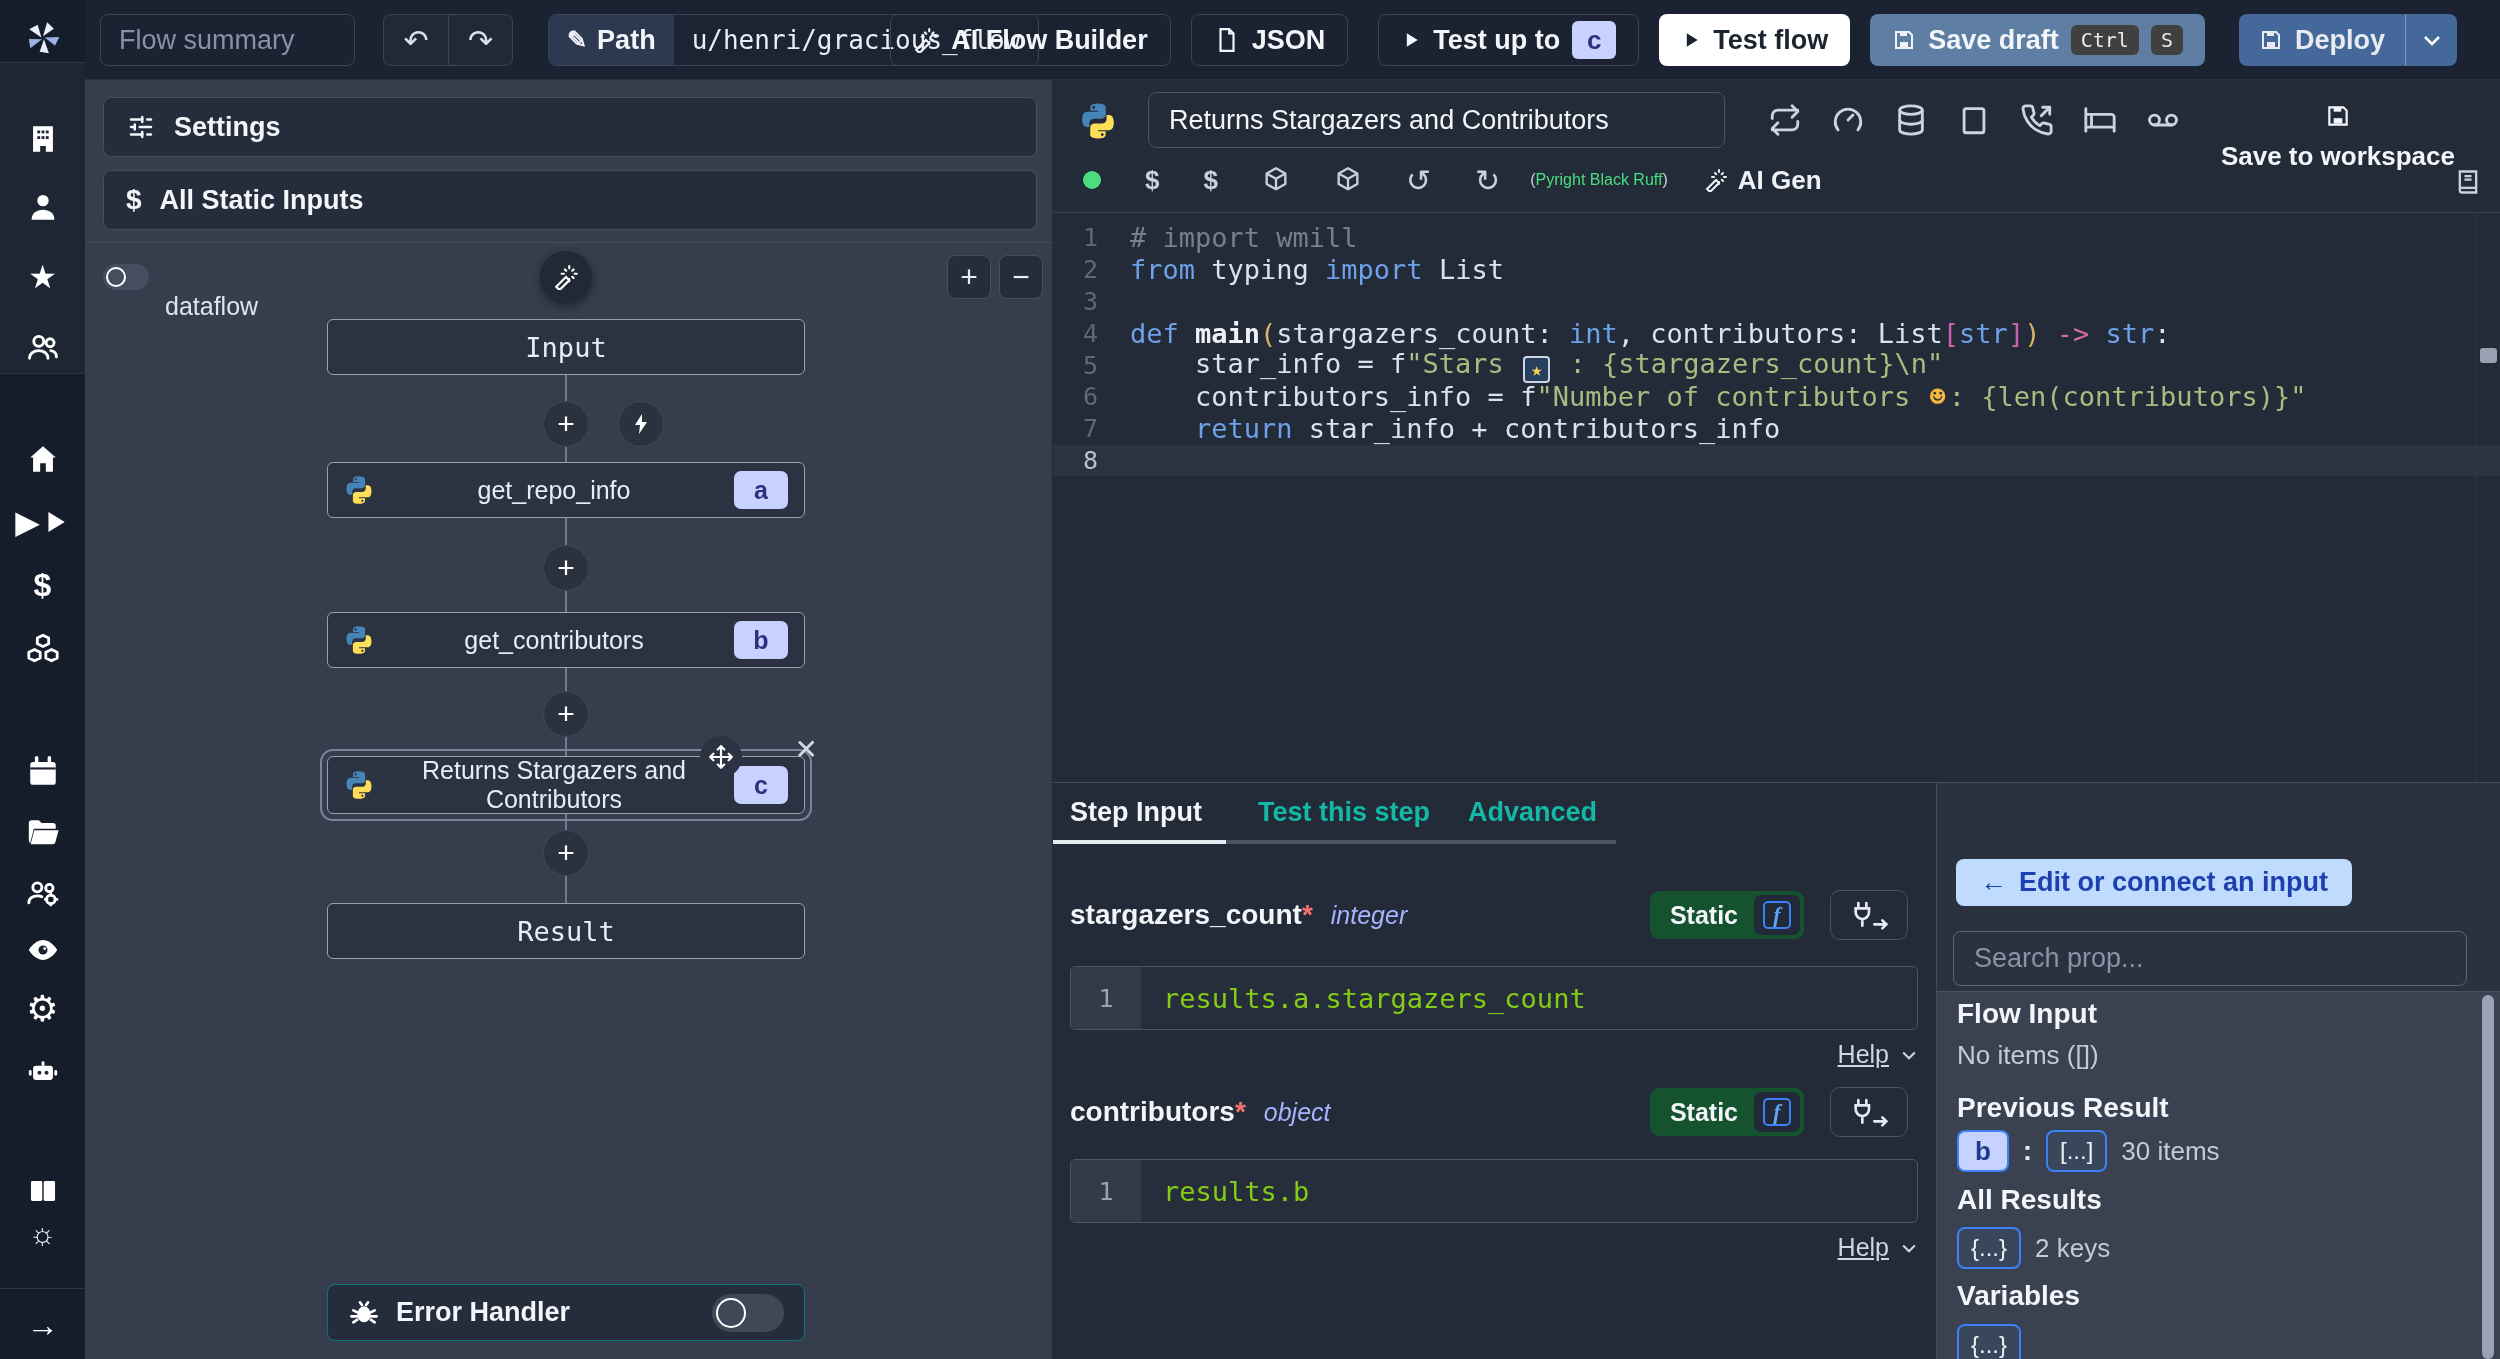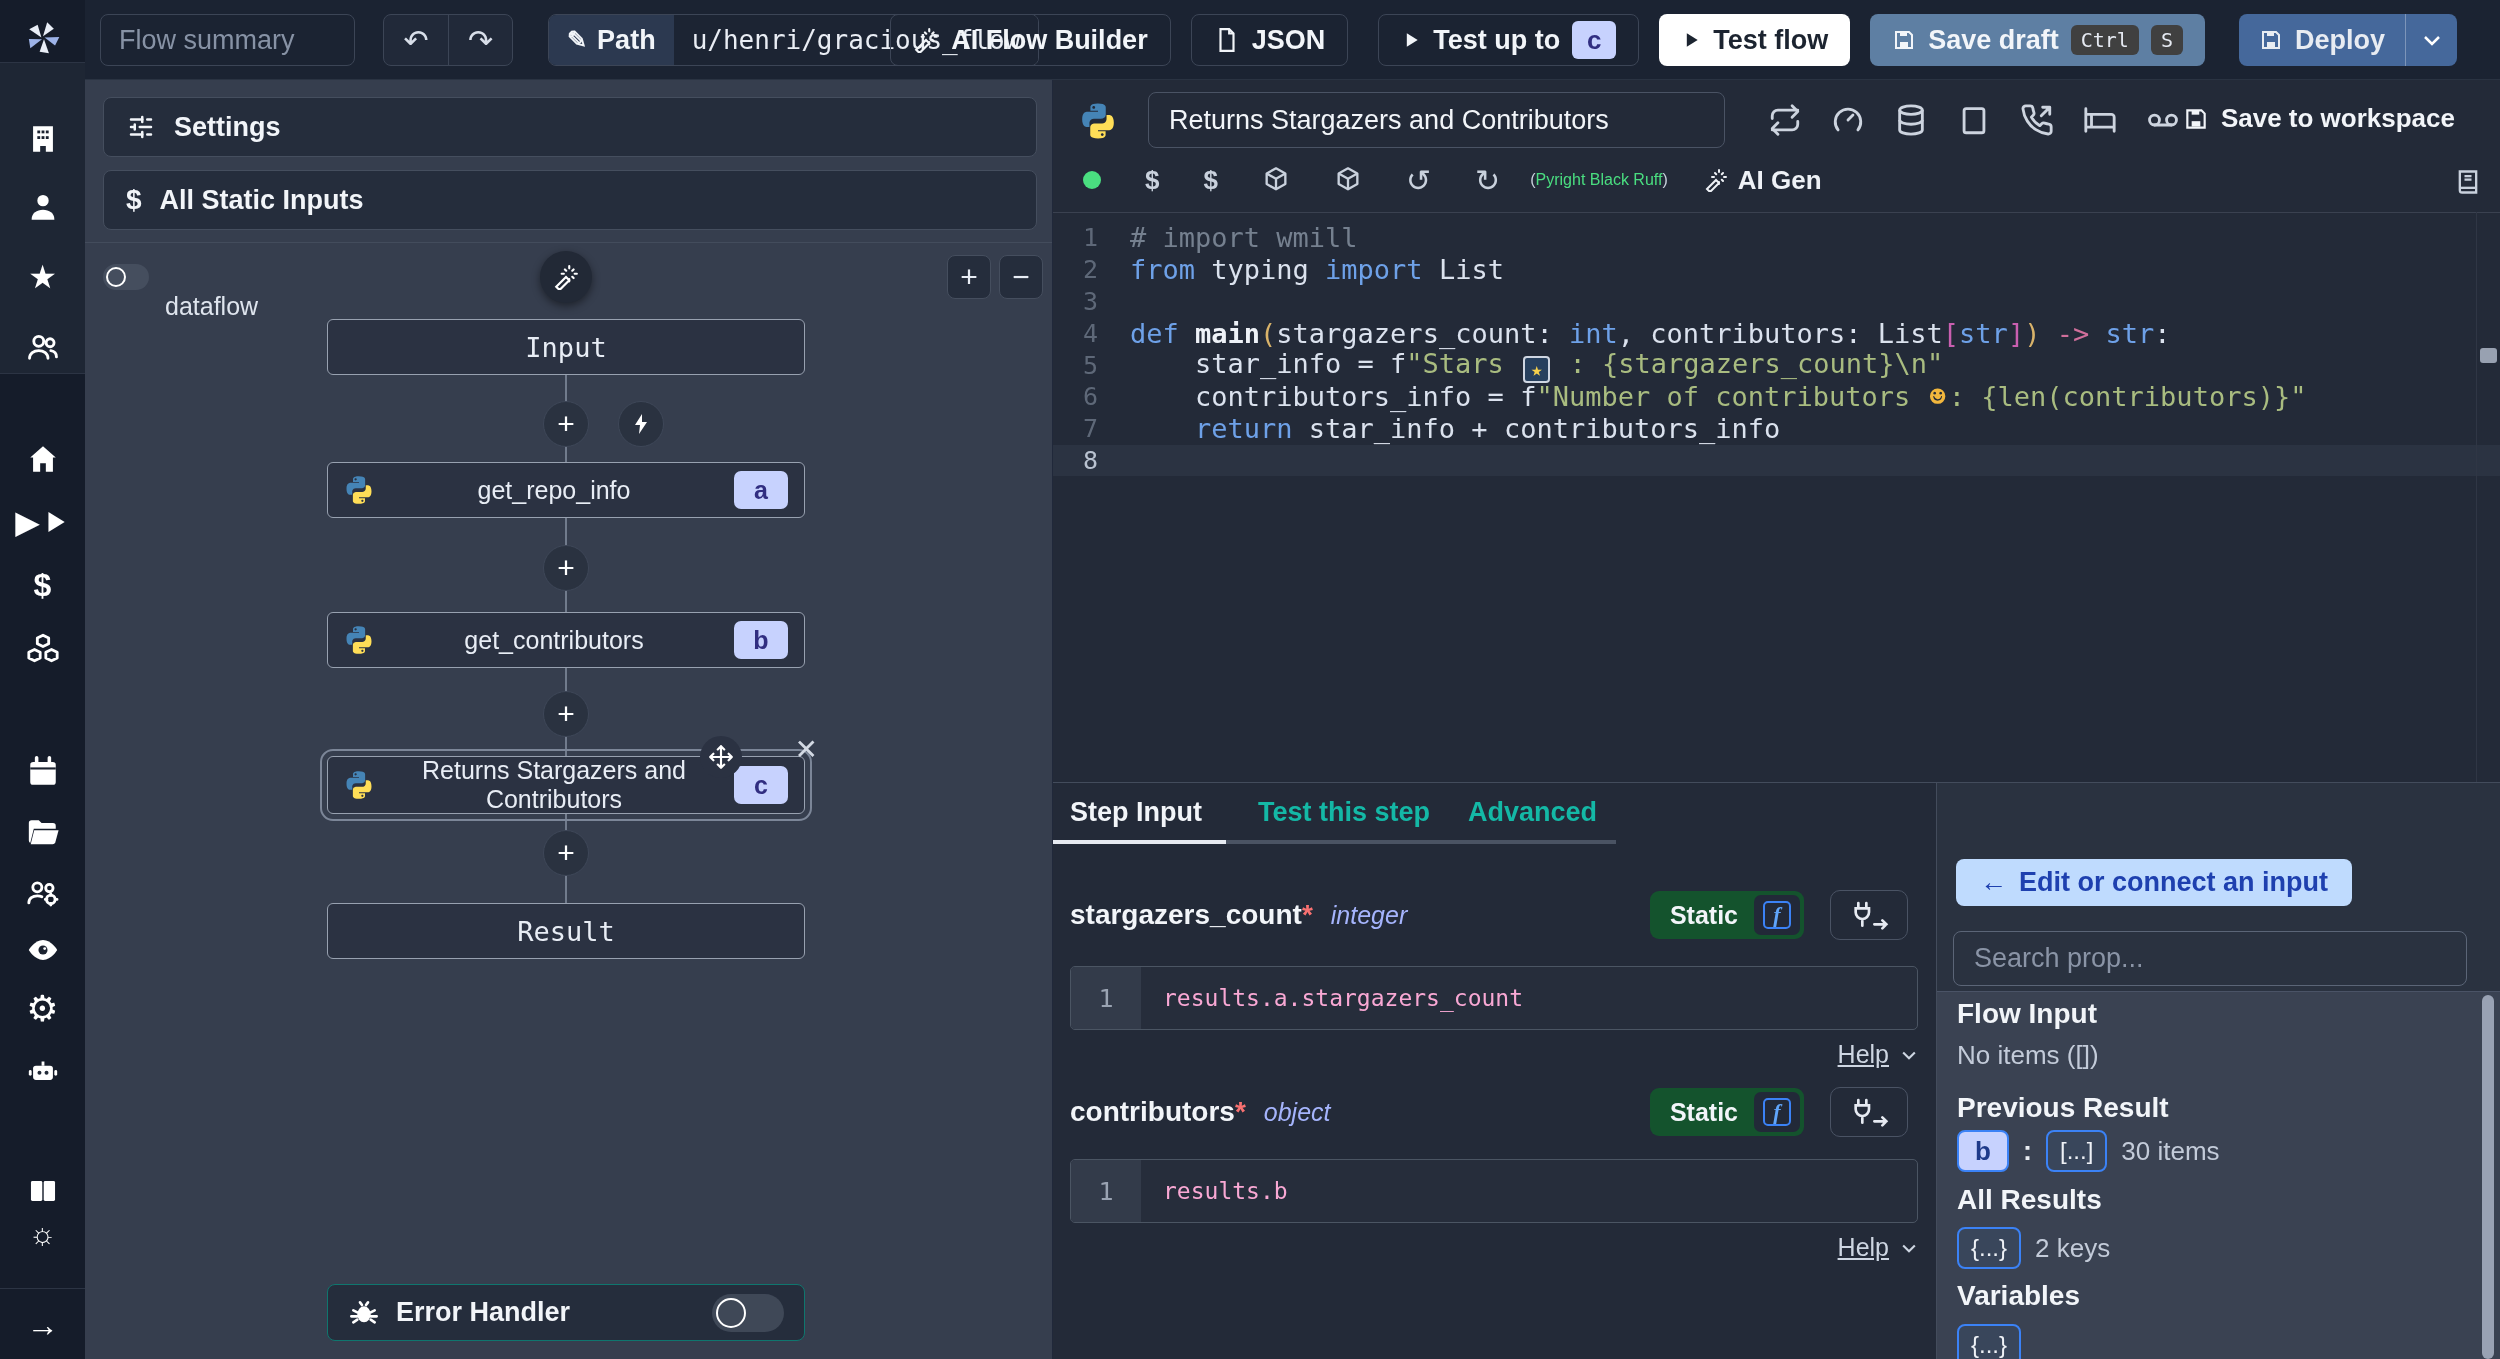--- a/index.html
+++ b/index.html
@@ -101,21 +101,21 @@
 
   
   .code-panel { position:absolute; left:1053px; top:80px; width:1447px; height:702px; background:#232a38; }
   .py-logo { position:absolute; left:26px; top:22px; width:38px; height:38px; }
   .title-input { position:absolute; left:95px; top:12px; width:577px; height:56px; background:transparent;
             border:1px solid #4a5364; border-radius:8px; color:#f2f5f9; font-size:27px; padding:0 20px;
             font-family:"Liberation Sans",sans-serif; }
   .hdr-icons { position:absolute; left:715px; top:23px; display:flex; gap:29px; align-items:center; color:#cdd4df; }
   .hdr-icons svg { width:34px; height:34px; cursor:pointer; }
   .save-ws { position:absolute; right:45px; top:23px; display:flex; align-items:center; gap:12px;
-            font-weight:bold; font-size:26px; color:#f2f5f9; cursor:pointer; }
+            font-weight:bold; font-size:26px; color:#f2f5f9; cursor:pointer;flex-direction:column; }
   .save-ws svg { width:26px; height:26px; }
   .code-toolbar { position:absolute; left:30px; top:80px; height:40px; display:flex; align-items:center;
             gap:44px; color:#c9d1dd; }
   .code-toolbar svg { width:28px; height:28px; cursor:pointer; }
   .dot { width:18px; height:18px; border-radius:50%; }
   .tb-dollar { font-size:26px; font-weight:bold; cursor:pointer; }
   .tb-glyph { font-size:30px; cursor:pointer; }
   .assistants { font-size:16px; white-space:nowrap;text-align:center; }
   .assist-name { color:#4ade80; }
   .ai-gen { display:flex; align-items:center; gap:10px; font-weight:bold; font-size:26px; color:#eef1f6; cursor:pointer; }
@@ -158,21 +158,21 @@
   .f-box { width:28px; height:28px; border:2px solid #3b82f6; border-radius:5px; color:#60a5fa;
             font-style:italic; font-weight:bold; font-size:22px; font-family:"Liberation Serif",serif;
             display:flex; align-items:center; justify-content:center; }
   .plug-btn { width:78px; height:50px; border:1.5px solid #4a5364; border-radius:10px; display:flex;
             align-items:center; justify-content:center; color:#e6eaf2; cursor:pointer; }
   .plug-btn svg { width:44px; height:32px; }
   .expr-box { position:absolute; left:17px; width:848px; height:64px; border:1px solid #4b5563; border-radius:5px;
             background:#262d3b; display:flex; align-items:center; overflow:hidden; cursor:text; }
   .expr-gutter { width:70px; height:100%; background:#333b4a; display:flex; align-items:center; justify-content:center;
             font-family:"DejaVu Sans Mono",monospace; font-size:25px; color:#9aa3b2; flex:none; }
-  .expr-text { padding-left:22px; font-family:"DejaVu Sans Mono",monospace; font-size:23px; color:#f9a8d4; white-space:pre; }
+  .expr-text { padding-left:22px; font-family:"DejaVu Sans Mono",monospace; font-size:27px; color:#84cc16; white-space:pre; }
   .help-row { position:absolute; right:17px; display:flex; align-items:center; gap:10px; color:#ced6e2;
             font-size:25px; cursor:pointer; }
   .help-row .hlabel { text-decoration:underline; }
   .help-row svg { width:20px; height:20px; }
 
   
   .props-panel { position:absolute; left:1936px; top:782px; width:564px; height:577px; background:#2a3240;
             border-left:1px solid #434c5c; border-top:1px solid #434c5c; }
   .edit-connect { position:absolute; left:19px; top:76px; height:47px; padding:0 24px; background:#bfdbfe;
             border-radius:8px; color:#1e40af; font-weight:bold; font-size:27px; display:flex; align-items:center;

